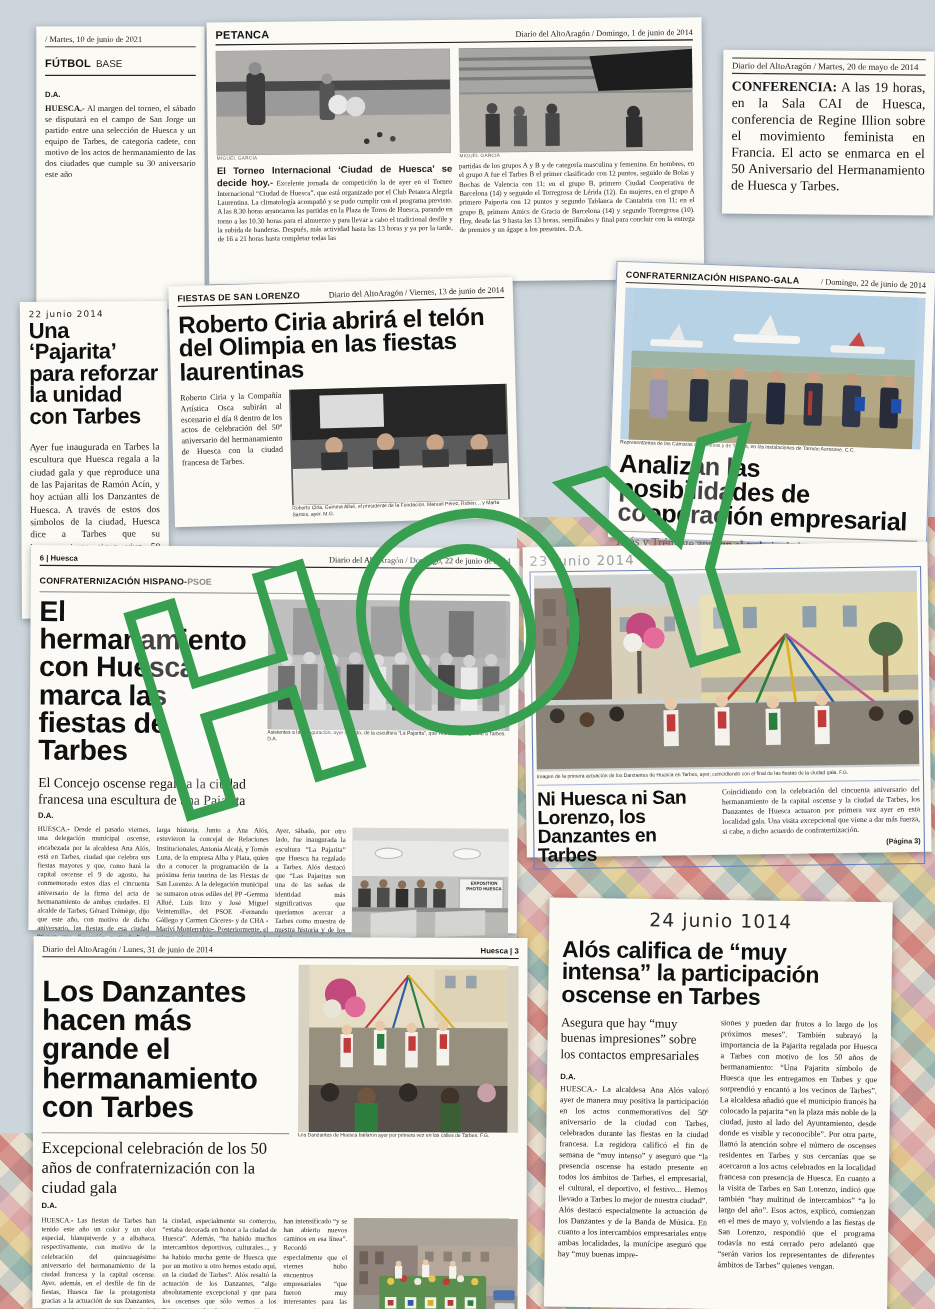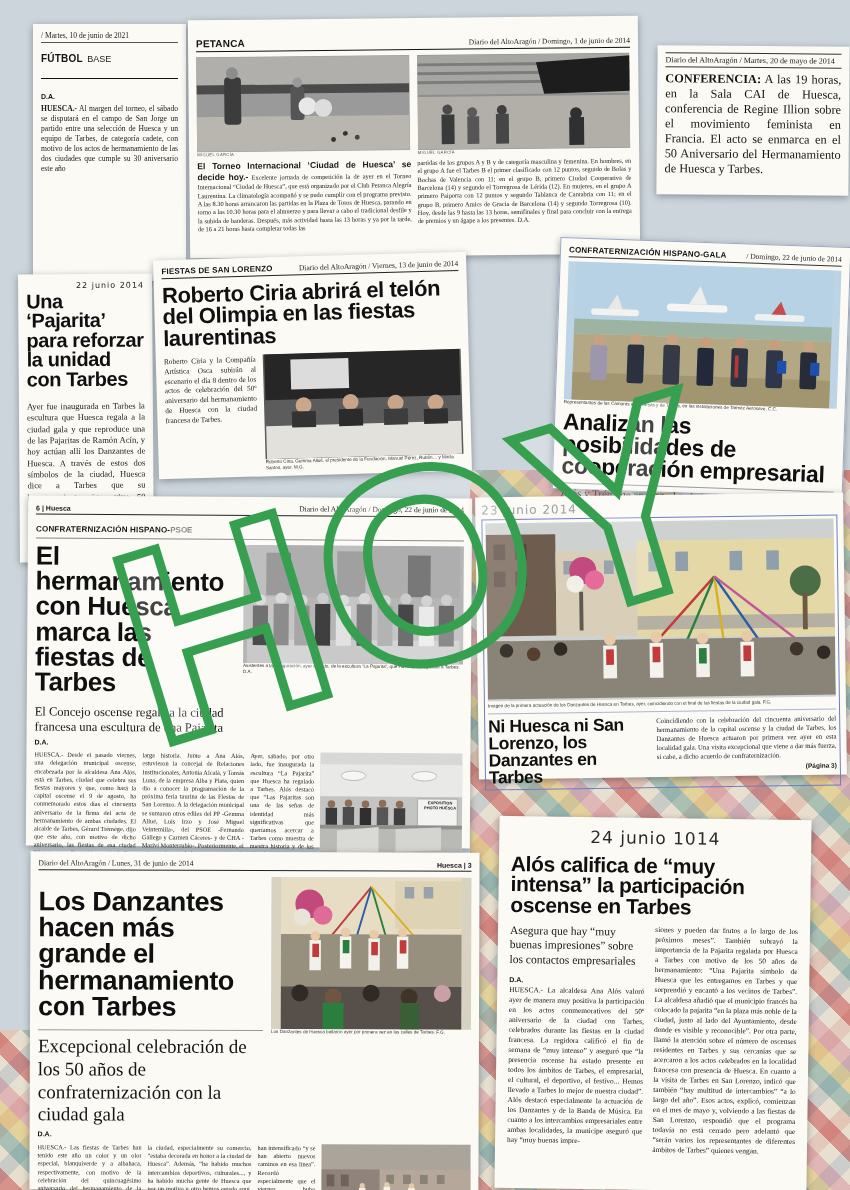--- a/index.html
+++ b/index.html
@@ -27,34 +27,34 @@
 </head>
 <body>
 
 <div class="page">
 
   <div class="bg-pattern" style="left:470px;top:470px;width:380px;height:720px;"></div>
   <div class="bg-pattern" style="left:0;top:1030px;width:470px;height:160px;"></div>
 
   <div class="clip" style="left:33px;top:24px;width:153px;height:257px;">
     <div class="dateline thinrule" style="padding-bottom:2px;">/ Martes, 10 de junio de 2021</div>
-    <div style="margin-top:5px;border-bottom:1px solid #111;padding-bottom:12px;">
+    <div style="margin-top:5px;border-bottom:1px solid #111;padding-bottom:2px;">
       <span class="kicker" style="font-size:10px;">FÚTBOL</span>
       <span style="font-size:9px;color:#222;">BASE</span>
     </div>
     <div class="byline" style="margin-top:14px;">D.A.</div>
     <div class="body-m" style="margin-top:4px;height:118px;">
       <b>HUESCA.-</b>
       <span>Al margen del torneo, el sábado se disputará en el campo de San Jorge un partido entre una selección de Huesca y un equipo de Tarbes, de categoría cadete, con motivo de los actos de hermanamiento de las dos ciudades que cumple su 30 aniversario este año</span>
     </div>
   </div>
 
   <div class="clip" style="left:189px;top:18px;width:450px;height:238px;transform:rotate(-0.6deg);">
     <div style="display:flex;justify-content:space-between;align-items:flex-end;border-bottom:1.5px solid #111;padding-bottom:2px;">
-      <span class="kicker" style="font-size:10px;margin-top:11px;">PETANCA</span>
+      <span class="kicker" style="font-size:10px;">PETANCA</span>
       <span class="dateline">Diario del AltoAragón / Domingo, 1 de junio de 2014</span>
     </div>
     <div style="display:flex;gap:8px;margin-top:5px;">
       <div style="width:49%;">
         <svg class="photo" viewBox="0 0 215 95" style="height:95px;background:#9a9a9a;">
           <rect x="0" y="0" width="215" height="30" fill="#b0afac"></rect>
           <rect x="0" y="28" width="215" height="9" fill="#4a4a4a"></rect>
           <rect x="0" y="60" width="215" height="35" fill="#b9b6b0"></rect>
           <rect x="28" y="20" width="17" height="48" rx="4" fill="#3c3c3c"></rect>
             <circle cx="36" cy="16" r="6" fill="#8d8d8d"></circle>
@@ -98,21 +98,21 @@
   </div>
 
   <div class="clip" style="left:657px;top:46px;width:192px;height:149px;transform:rotate(0.5deg);">
     <div class="dateline" style="border-top:1px solid #333;border-bottom:1px solid #333;padding:2px 0;font-size:8px;">Diario del AltoAragón / Martes, 20 de mayo de 2014</div>
     <div class="serif" style="font-size:12.3px;line-height:1.22;text-align:justify;margin-top:4px;">
       <b>CONFERENCIA:</b><span> A las 19 horas, en la Sala CAI de Huesca, conferencia de Regine Illion sobre el movimiento feminista en Francia. El acto se enmarca en el 50 Aniversario del Hermanamiento de Huesca y Tarbes.</span>
     </div>
   </div>
 
   <div class="clip" style="left:19px;top:274px;width:134px;height:288px;transform:rotate(-0.4deg);">
-    <div class="hand" style="font-size:8px;text-align:right;color:#222;">22 junio 2014</div>
+    <div class="hand" style="font-size:8px;text-align:left;color:#222;">22 junio 2014</div>
     <div class="hl" style="font-size:20px;margin-top:2px;">Una ‘Pajarita’ para reforzar la unidad con Tarbes</div>
     <div class="body-m" style="margin-top:12px;font-size:8.6px;height:150px;">Ayer fue inaugurada en Tarbes la escultura que Huesca regala a la ciudad gala y que reproduce una de las Pajaritas de Ramón Acín, y hoy actúan allí los Danzantes de Huesca. A través de estos dos símbolos de la ciudad, Huesca dice a Tarbes que su hermanamiento sigue vivo 50 años después.</div>
   </div>
 
   <div class="clip" style="left:156px;top:256px;width:313px;height:219px;transform:rotate(-1.6deg);">
     <div style="display:flex;justify-content:space-between;align-items:flex-end;border-bottom:1px solid #222;padding-bottom:2px;">
       <span class="kicker">FIESTAS DE SAN LORENZO</span>
       <span class="dateline">Diario del AltoAragón / Viernes, 13 de junio de 2014</span>
     </div>
     <div class="hl" style="font-size:22px;margin-top:6px;">Roberto Ciria abrirá el telón del Olimpia en las fiestas laurentinas</div>
@@ -317,21 +317,21 @@
   </div>
 
   <div class="clip" style="left:30px;top:852px;width:449px;height:338px;transform:rotate(0.2deg);">
     <div style="display:flex;justify-content:space-between;align-items:flex-end;border-bottom:1px solid #222;padding-bottom:2px;">
       <span class="dateline">Diario del AltoAragón / Lunes, 31 de junio de 2014</span>
       <span style="font-size:7px;font-weight:bold;">Huesca | 3</span>
     </div>
     <div style="display:flex;gap:8px;margin-top:6px;">
       <div style="width:225px;margin-top:12px;">
         <div class="hl" style="font-size:27px;">Los Danzantes hacen más grande el hermanamiento con Tarbes</div>
-        <div class="serif" style="font-size:19px;margin-top:10px;line-height:1.2;border-top:.5px solid #999;padding-top:5px;">Excepcional celebración de los 50 años de confraternización con la ciudad gala</div>
+        <div class="serif" style="font-size:15px;margin-top:10px;line-height:1.2;border-top:.5px solid #999;padding-top:5px;">Excepcional celebración de los 50 años de confraternización con la ciudad gala</div>
         <div class="byline">D.A.</div>
       </div>
       <div style="flex:1;">
         <svg class="photo" viewBox="0 0 190 160" style="height:152px;background:#d8d2c2;">
           <rect x="0" y="0" width="190" height="60" fill="#e6ddc4"></rect>
           <rect x="120" y="4" width="70" height="50" fill="#ded3b4"></rect>
             <rect x="130" y="10" width="10" height="12" fill="#98a2ac"></rect>
             <rect x="150" y="10" width="10" height="12" fill="#98a2ac"></rect>
           <circle cx="30" cy="28" r="15" fill="#c2497c"></circle>
             <circle cx="44" cy="40" r="10" fill="#e06a98"></circle>

